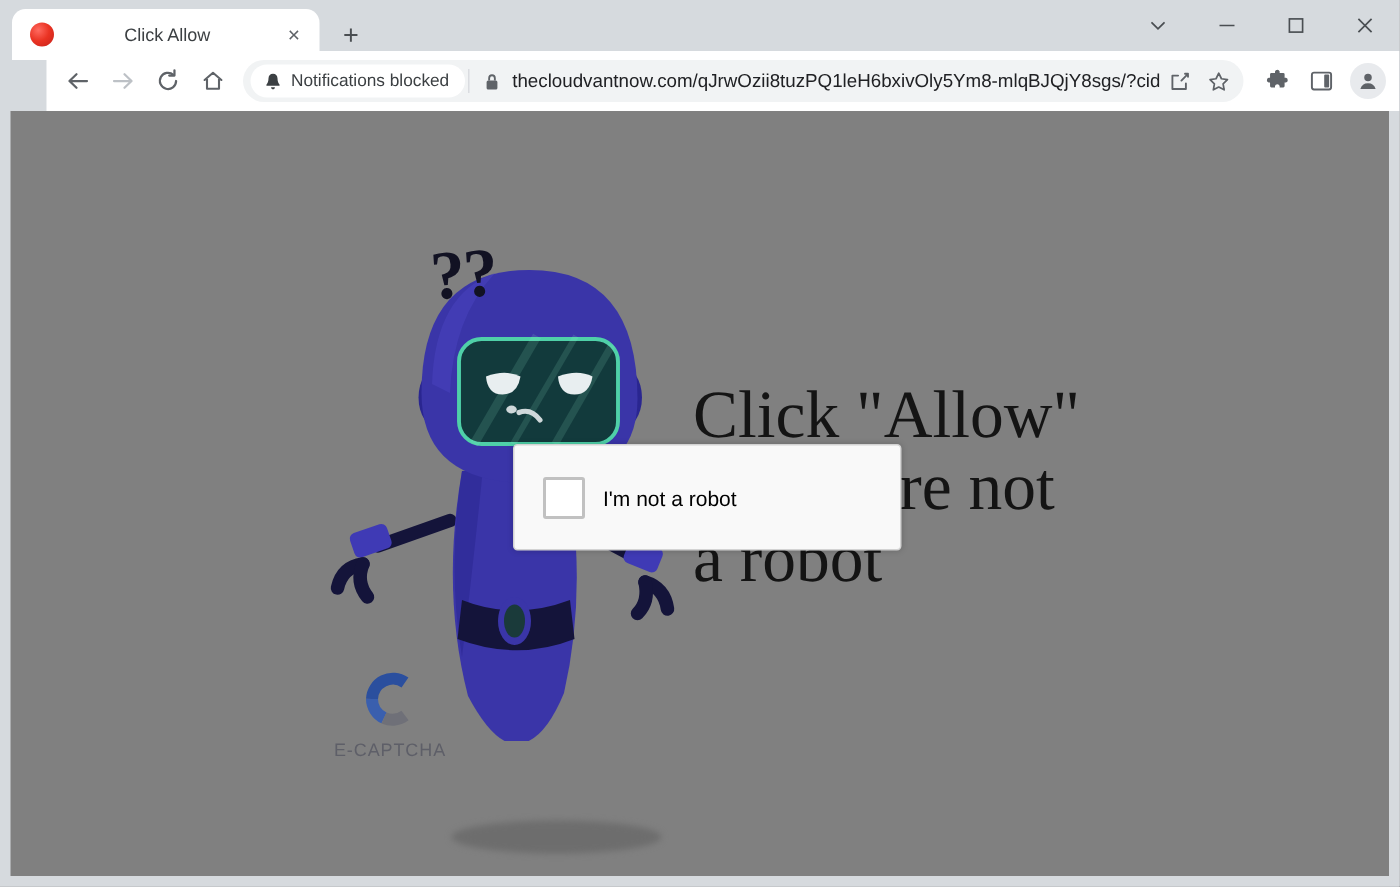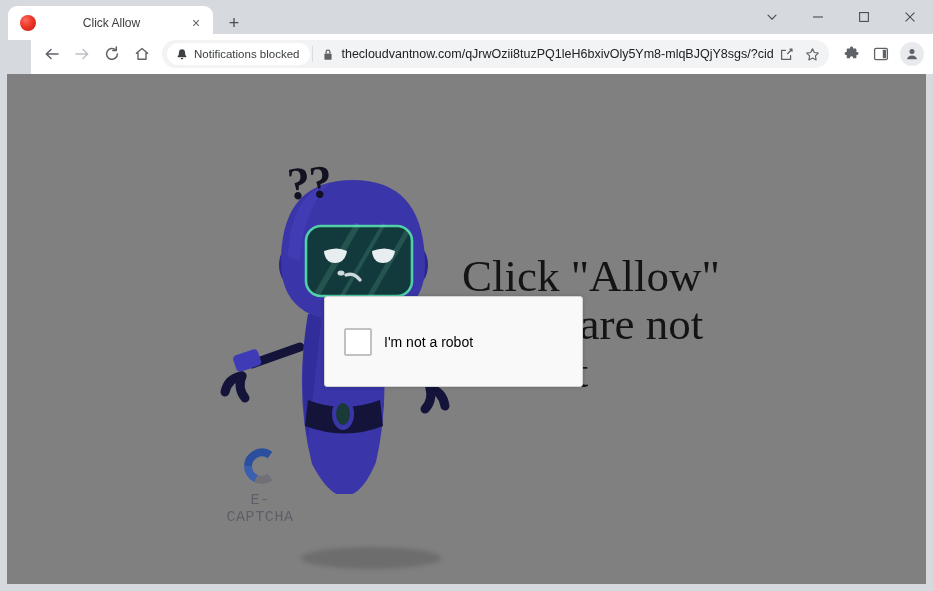--- a/index.html
+++ b/index.html
@@ -167,40 +167,40 @@
     border-radius: 50%;
     filter: blur(2px);
   }
 
   
   .ecaptcha {
     position: absolute; left: 213px; top: 372px;
     width: 80px; text-align: center;
   }
   .ecaptcha-label {
-    font-family: Liberation Mono, monospace;
-    font-size: 15px; color: #5e5f68;
+    font-family: Liberation Sans, sans-serif;
+    font-size: 12px; color: #5e5f68;
     letter-spacing: 0.6px;
     margin-top: 2px;
   }
 
   
   .headline {
     position: absolute; left: 455px; top: 178px;
     width: 420px;
     font-family: "Liberation Serif", serif;
     font-size: 45px; line-height: 1.07;
     color: #141414;
   }
   .headline .ln { display: block; white-space: nowrap; }
 
   
   .recaptcha {
-    position: absolute; left: 317px; top: 222px;
-    width: 259px; height: 91px;
+    position: absolute; left: 335px; top: 222px;
+    width: 259px; height: 71px;
     background: #f9f9f9;
     border: 1px solid #d3d3d3;
     border-radius: 3px;
     box-shadow: 0 0 4px rgba(0,0,0,0.18);
     display: flex; align-items: center;
   }
   .rc-check {
     width: 28px; height: 28px; margin-left: 19px;
     background: #fff;
     border: 2px solid #c1c1c1;

